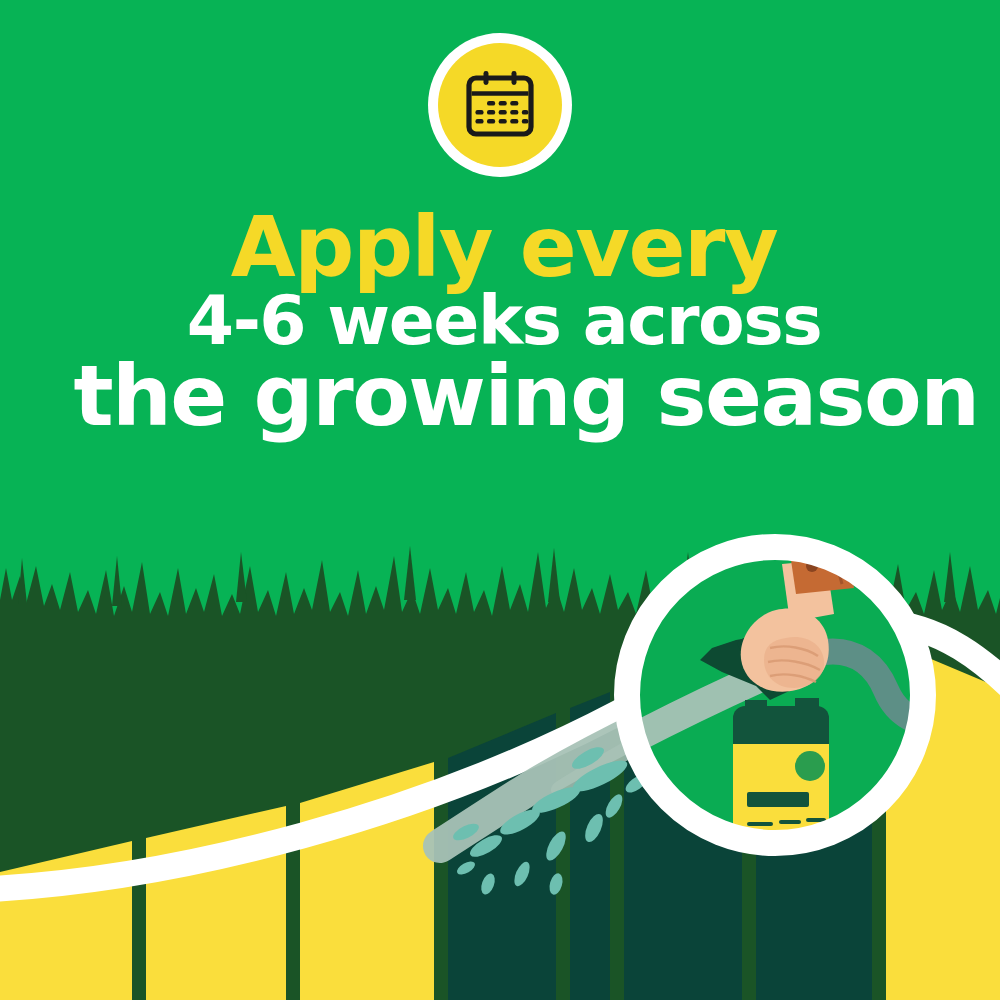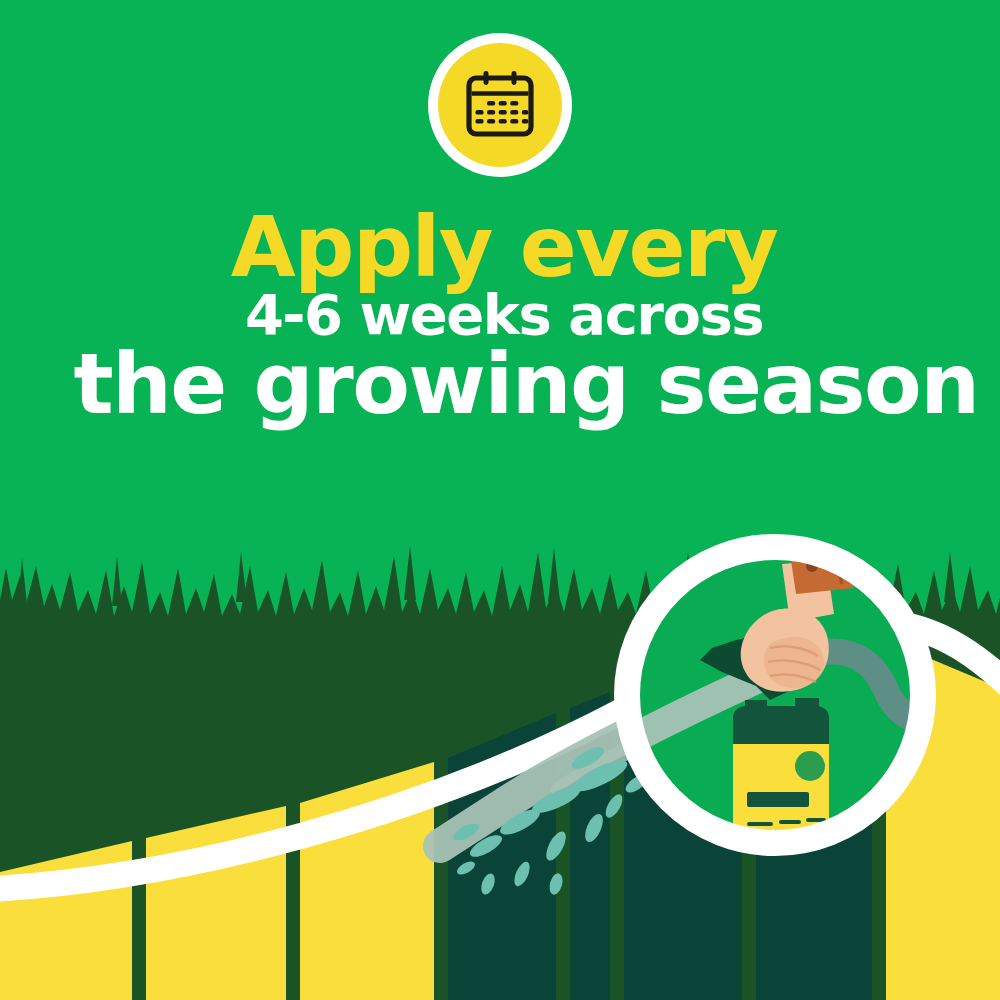--- a/index.html
+++ b/index.html
@@ -63,21 +63,21 @@
     -webkit-font-smoothing: antialiased;
   }
   .headline .ln {
     display: block;
     white-space: nowrap;
   }
   .headline .ln1 {
     color: #f5d927;
     font-size: 84px;
   }
-  .headline .ln2 { font-size: 56px; }
+  .headline .ln2 { font-size: 68px; }
   .headline .ln3 { font-size: 84px; margin-left: 44px; }
 
   
   .scene {
     position: absolute;
     left: 0;
     top: 0;
     width: 1000px;
     height: 1000px;
   }

